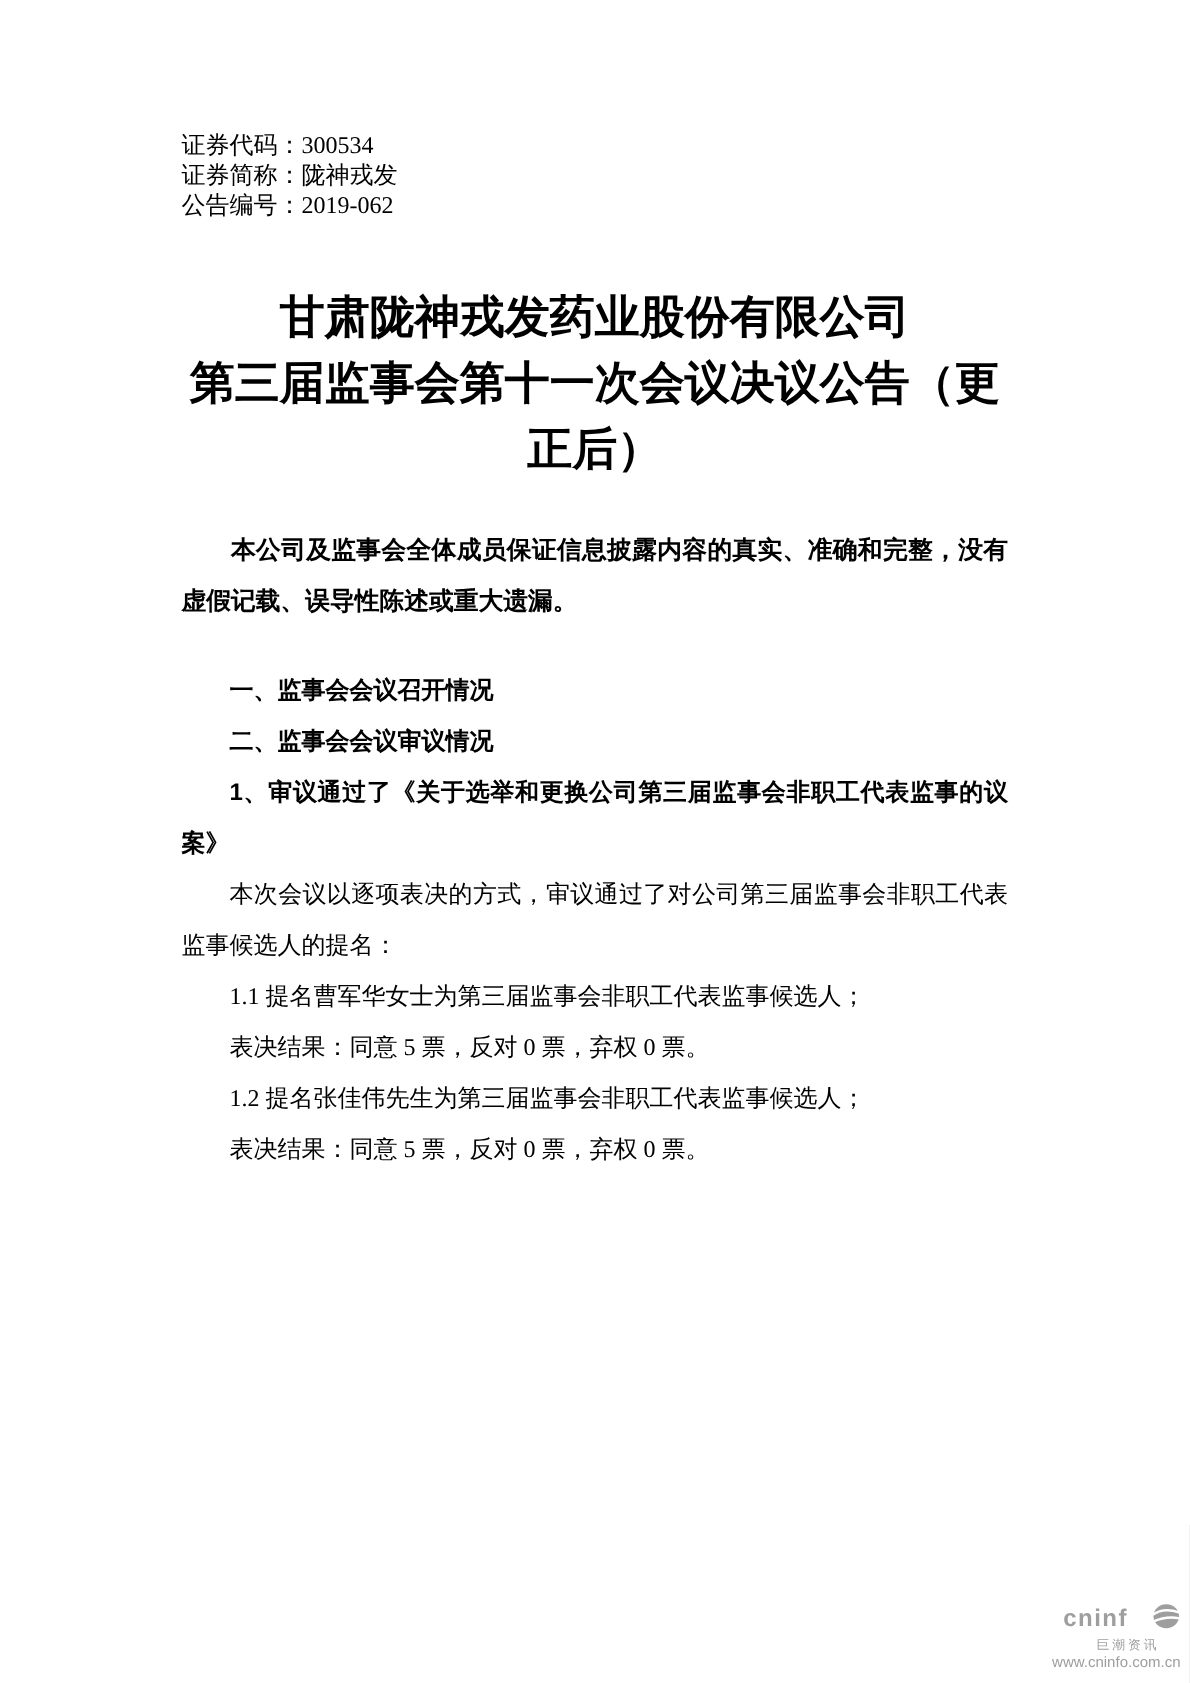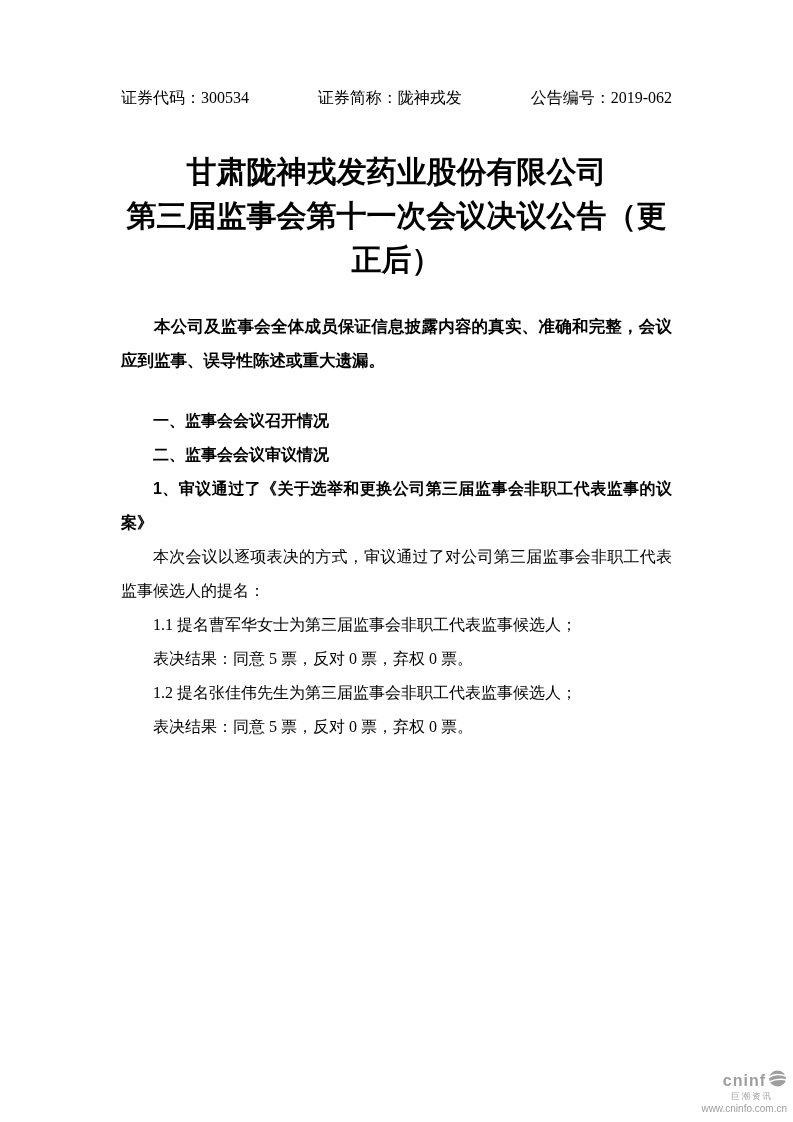--- a/index.html
+++ b/index.html
@@ -14,20 +14,21 @@
     font-family: "Liberation Serif", "DejaVu Serif", serif;
     color: #000000;
     overflow: hidden;
   }
   .doc-header {
     display: flex;
     justify-content: space-between;
     font-size: 16px;
     line-height: 20px;
     white-space: nowrap;
+    flex-direction: column;
   }
   .doc-title {
     margin-top: 42px;
     text-align: center;
     font-size: 30px;
     font-weight: bold;
     line-height: 44px;
     font-family: "Liberation Sans", "DejaVu Sans", sans-serif;
   }
   .notice {
@@ -60,21 +61,21 @@
     text-align: right;
     color: #9e9e9e;
     font-family: "Liberation Sans", "DejaVu Sans", sans-serif;
     line-height: 1.1;
     user-select: none;
   }
   .cninfo-row {
     display: flex;
     align-items: center;
     justify-content: flex-end;
-    gap: 2px;
+    gap: 16px;
   }
   .cninfo-text {
     font-size: 16px;
     font-weight: bold;
     letter-spacing: 1px;
   }
   .cninfo-cn { font-size: 8.5px; letter-spacing: 2px; margin-top: 1px; margin-right: 14px; }
   .cninfo-url { font-size: 10px; margin-top: 2px; }
 </style>
 </head>
@@ -86,21 +87,21 @@
     <span>证券代码：300534</span>
     <span>证券简称：陇神戎发</span>
     <span>公告编号：2019-062</span>
   </div>
 
   <div class="doc-title">
     <div>甘肃陇神戎发药业股份有限公司</div>
     <div>第三届监事会第十一次会议决议公告（更正后）</div>
   </div>
 
-  <p class="notice">本公司及监事会全体成员保证信息披露内容的真实、准确和完整，会议应到监事、误导性陈述或重大遗漏。</p>
+  <p class="notice">本公司及监事会全体成员保证信息披露内容的真实、准确和完整，没有虚假记载、误导性陈述或重大遗漏。</p>
 
   <div class="body-text">
     <p class="para heading">一、监事会会议召开情况</p>
     <p class="para heading">二、监事会会议审议情况</p>
     <p class="para bold-sans">1、审议通过了《关于选举和更换公司第三届监事会非职工代表监事的议案》</p>
     <p class="para">本次会议以逐项表决的方式，审议通过了对公司第三届监事会非职工代表监事候选人的提名：</p>
     <p class="para">1.1 提名曹军华女士为第三届监事会非职工代表监事候选人；</p>
     <p class="para">表决结果：同意 5 票，反对 0 票，弃权 0 票。</p>
     <p class="para">1.2 提名张佳伟先生为第三届监事会非职工代表监事候选人；</p>
     <p class="para">表决结果：同意 5 票，反对 0 票，弃权 0 票。</p>

